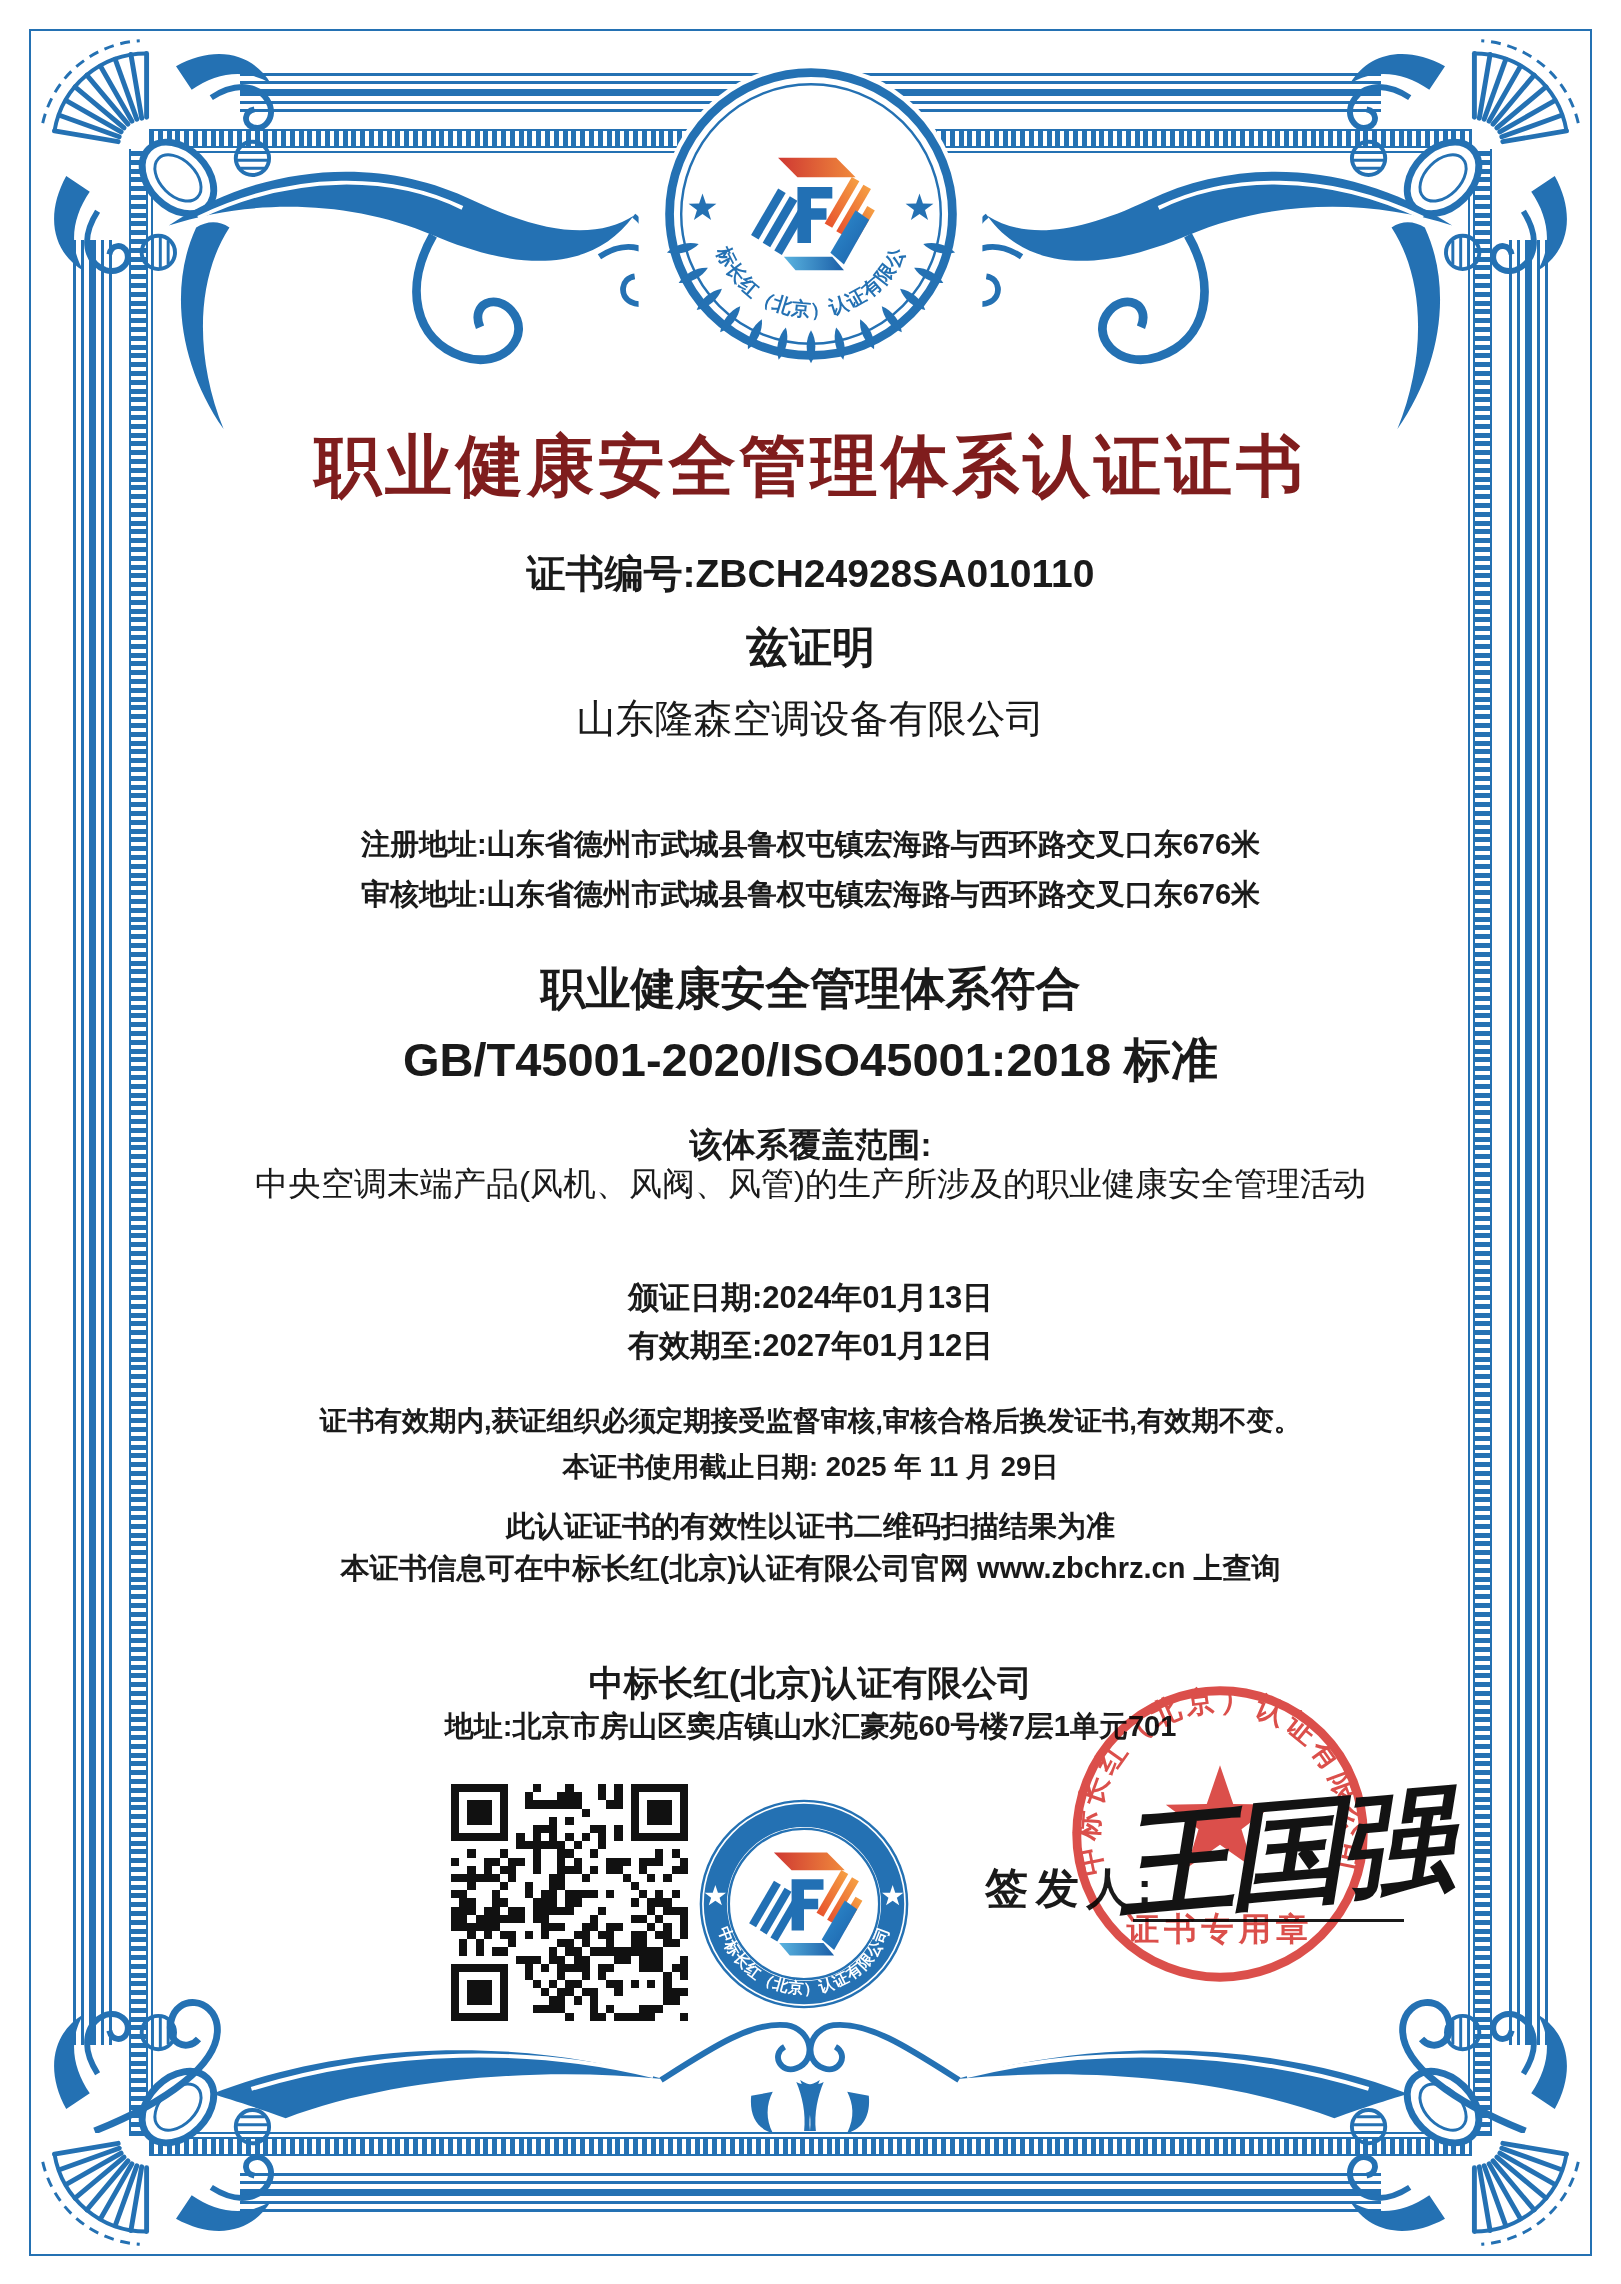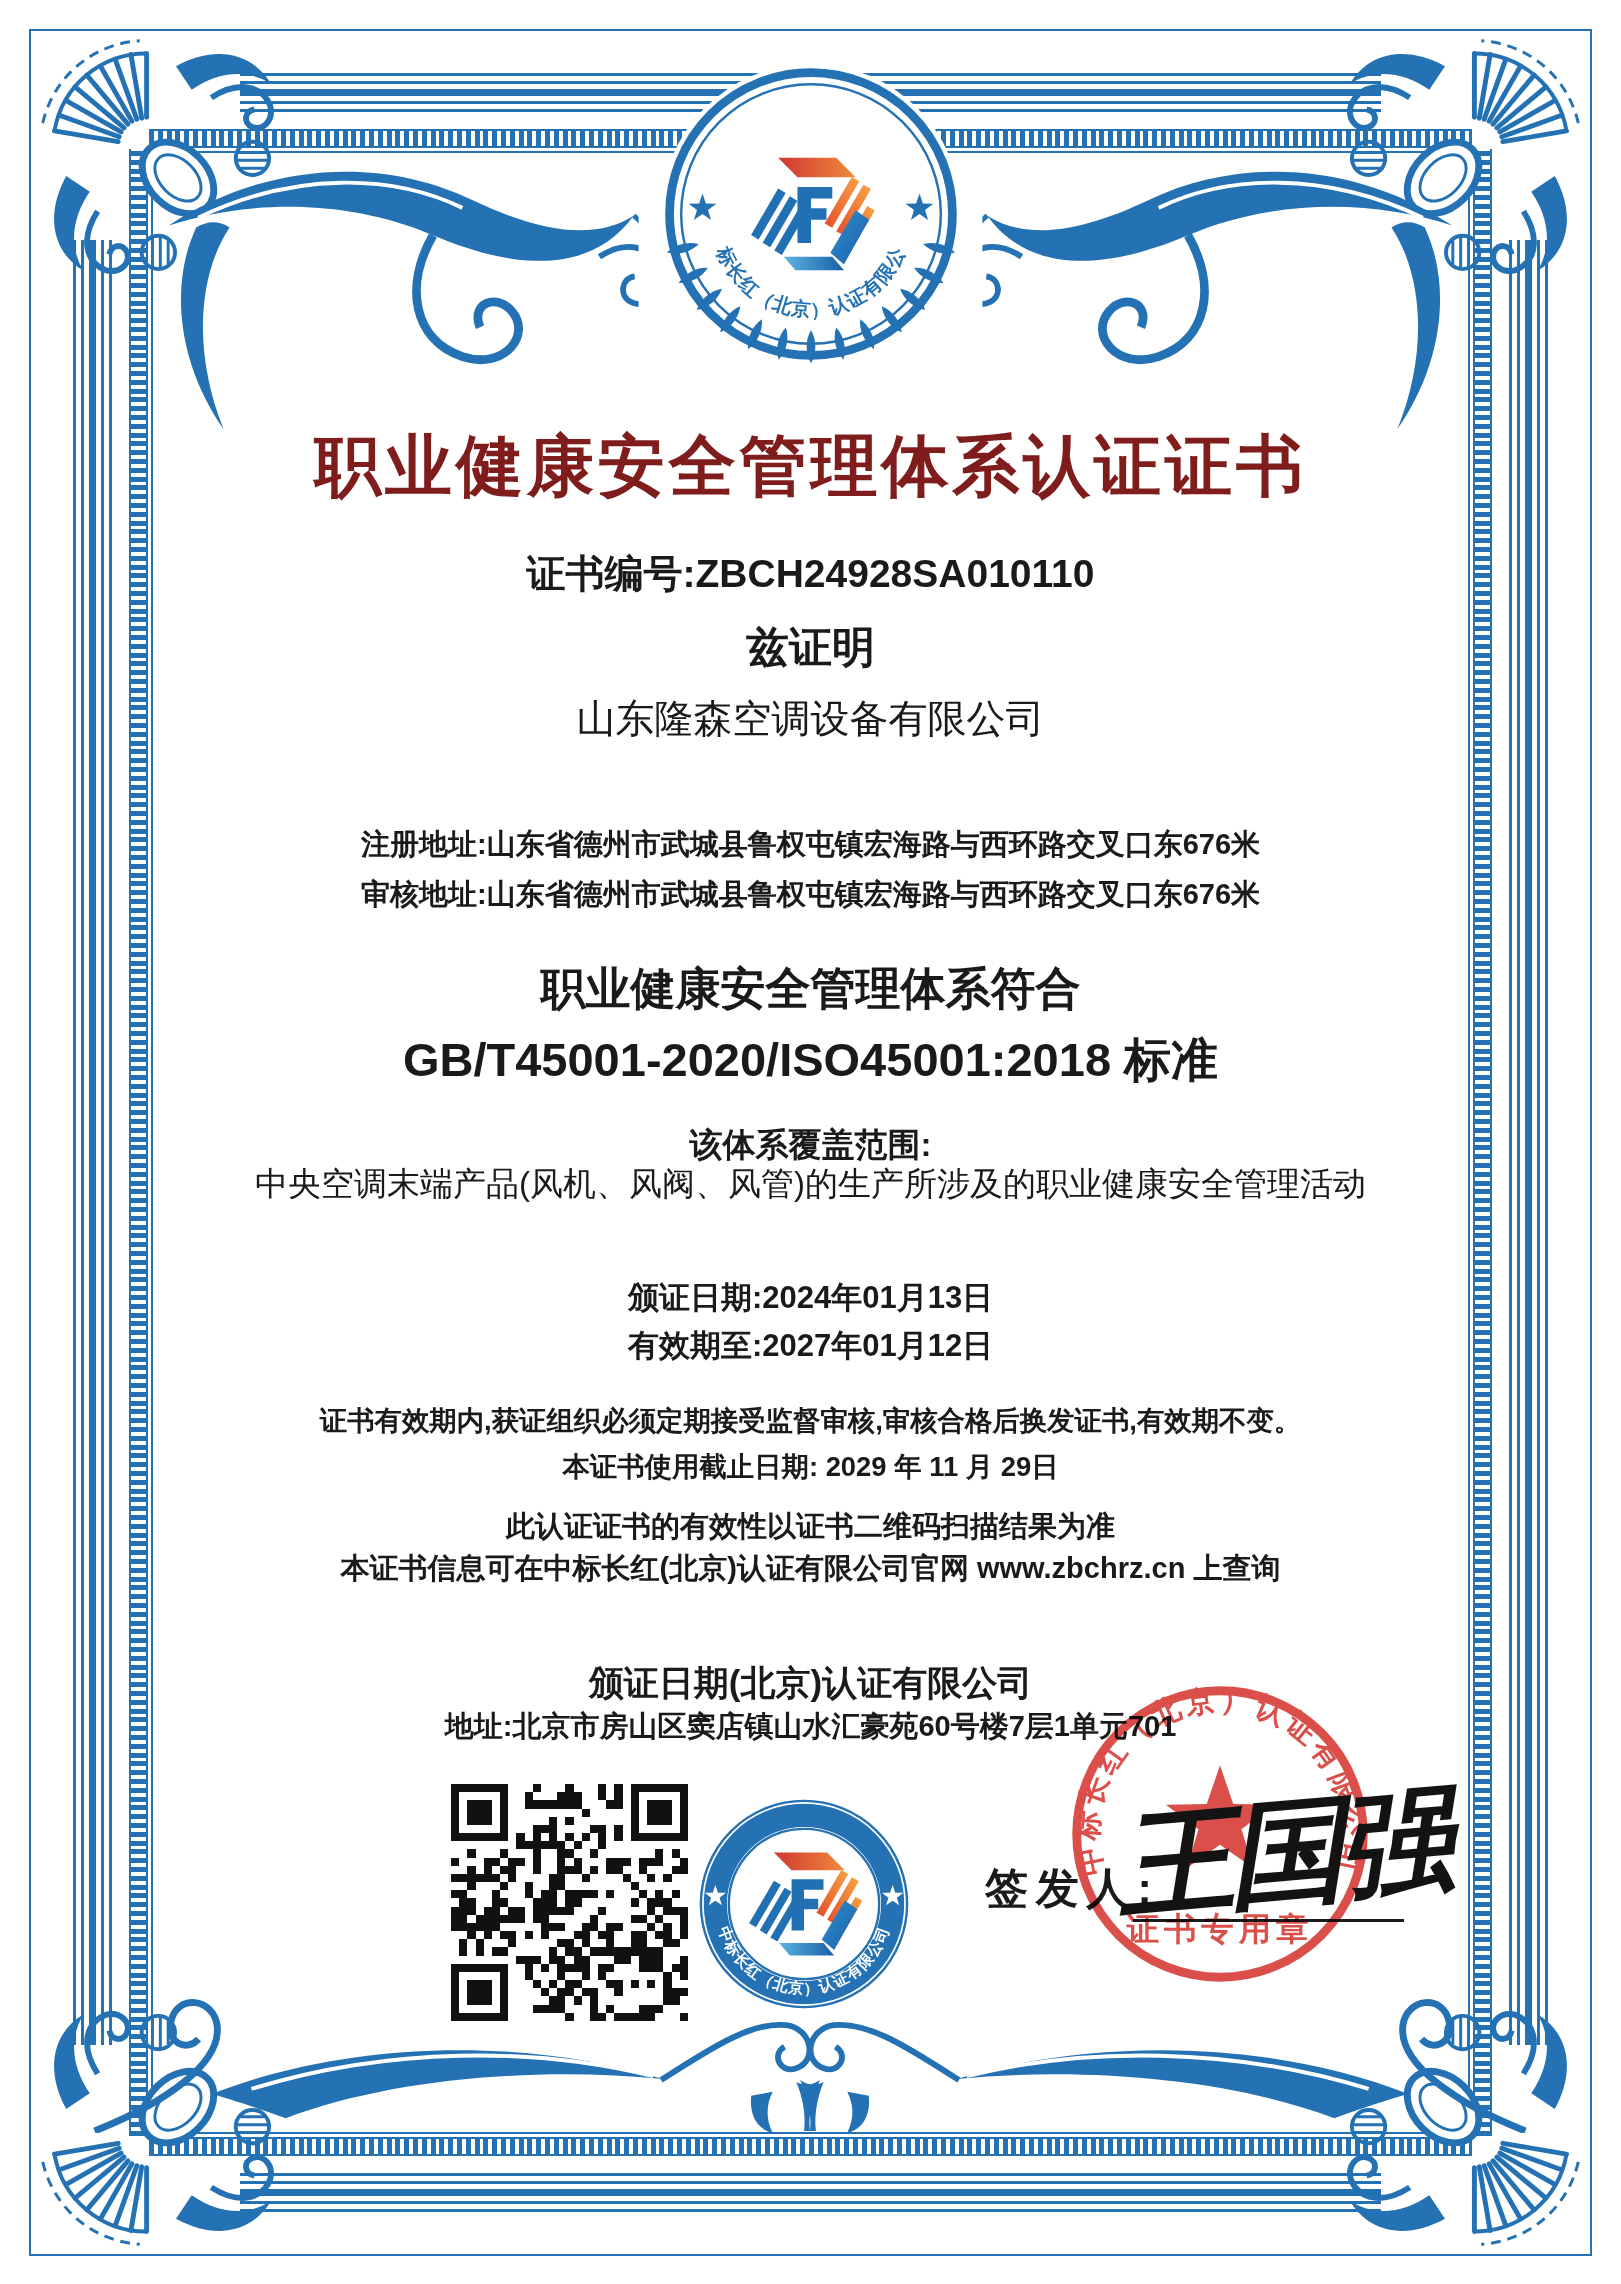--- a/index.html
+++ b/index.html
@@ -254,24 +254,24 @@
   <div class="txt t-company">山东隆森空调设备有限公司</div>
   <div class="txt t-reg">注册地址:山东省德州市武城县鲁权屯镇宏海路与西环路交叉口东676米</div>
   <div class="txt t-audit">审核地址:山东省德州市武城县鲁权屯镇宏海路与西环路交叉口东676米</div>
   <div class="txt t-conform">职业健康安全管理体系符合</div>
   <div class="txt t-standard">GB/T45001-2020/ISO45001:2018 标准</div>
   <div class="txt t-scopelabel">该体系覆盖范围:</div>
   <div class="txt t-scope">中央空调末端产品(风机、风阀、风管)的生产所涉及的职业健康安全管理活动</div>
   <div class="txt t-issue">颁证日期:2024年01月13日</div>
   <div class="txt t-valid">有效期至:2027年01月12日</div>
   <div class="txt t-note1">证书有效期内,获证组织必须定期接受监督审核,审核合格后换发证书,有效期不变。</div>
-  <div class="txt t-note2">本证书使用截止日期: 2029 年 11 月 29日</div>
+  <div class="txt t-note2">本证书使用截止日期: 2025 年 11 月 29日</div>
   <div class="txt t-note3">此认证证书的有效性以证书二维码扫描结果为准</div>
   <div class="txt t-note4">本证书信息可在中标长红(北京)认证有限公司官网 www.zbchrz.cn 上查询</div>
-  <div class="txt t-issuer">颁证日期(北京)认证有限公司</div>
+  <div class="txt t-issuer">中标长红(北京)认证有限公司</div>
   <div class="txt t-issueraddr">地址:北京市房山区窦店镇山水汇豪苑60号楼7层1单元701</div>
 
   <svg id="qr" class="qr" viewBox="0 0 29 29" shape-rendering="crispEdges">
       <rect x="0" y="0" width="1" height="1" fill="#111"></rect>
       <rect x="1" y="0" width="1" height="1" fill="#111"></rect>
       <rect x="2" y="0" width="1" height="1" fill="#111"></rect>
       <rect x="3" y="0" width="1" height="1" fill="#111"></rect>
       <rect x="4" y="0" width="1" height="1" fill="#111"></rect>
       <rect x="5" y="0" width="1" height="1" fill="#111"></rect>
       <rect x="6" y="0" width="1" height="1" fill="#111"></rect>

